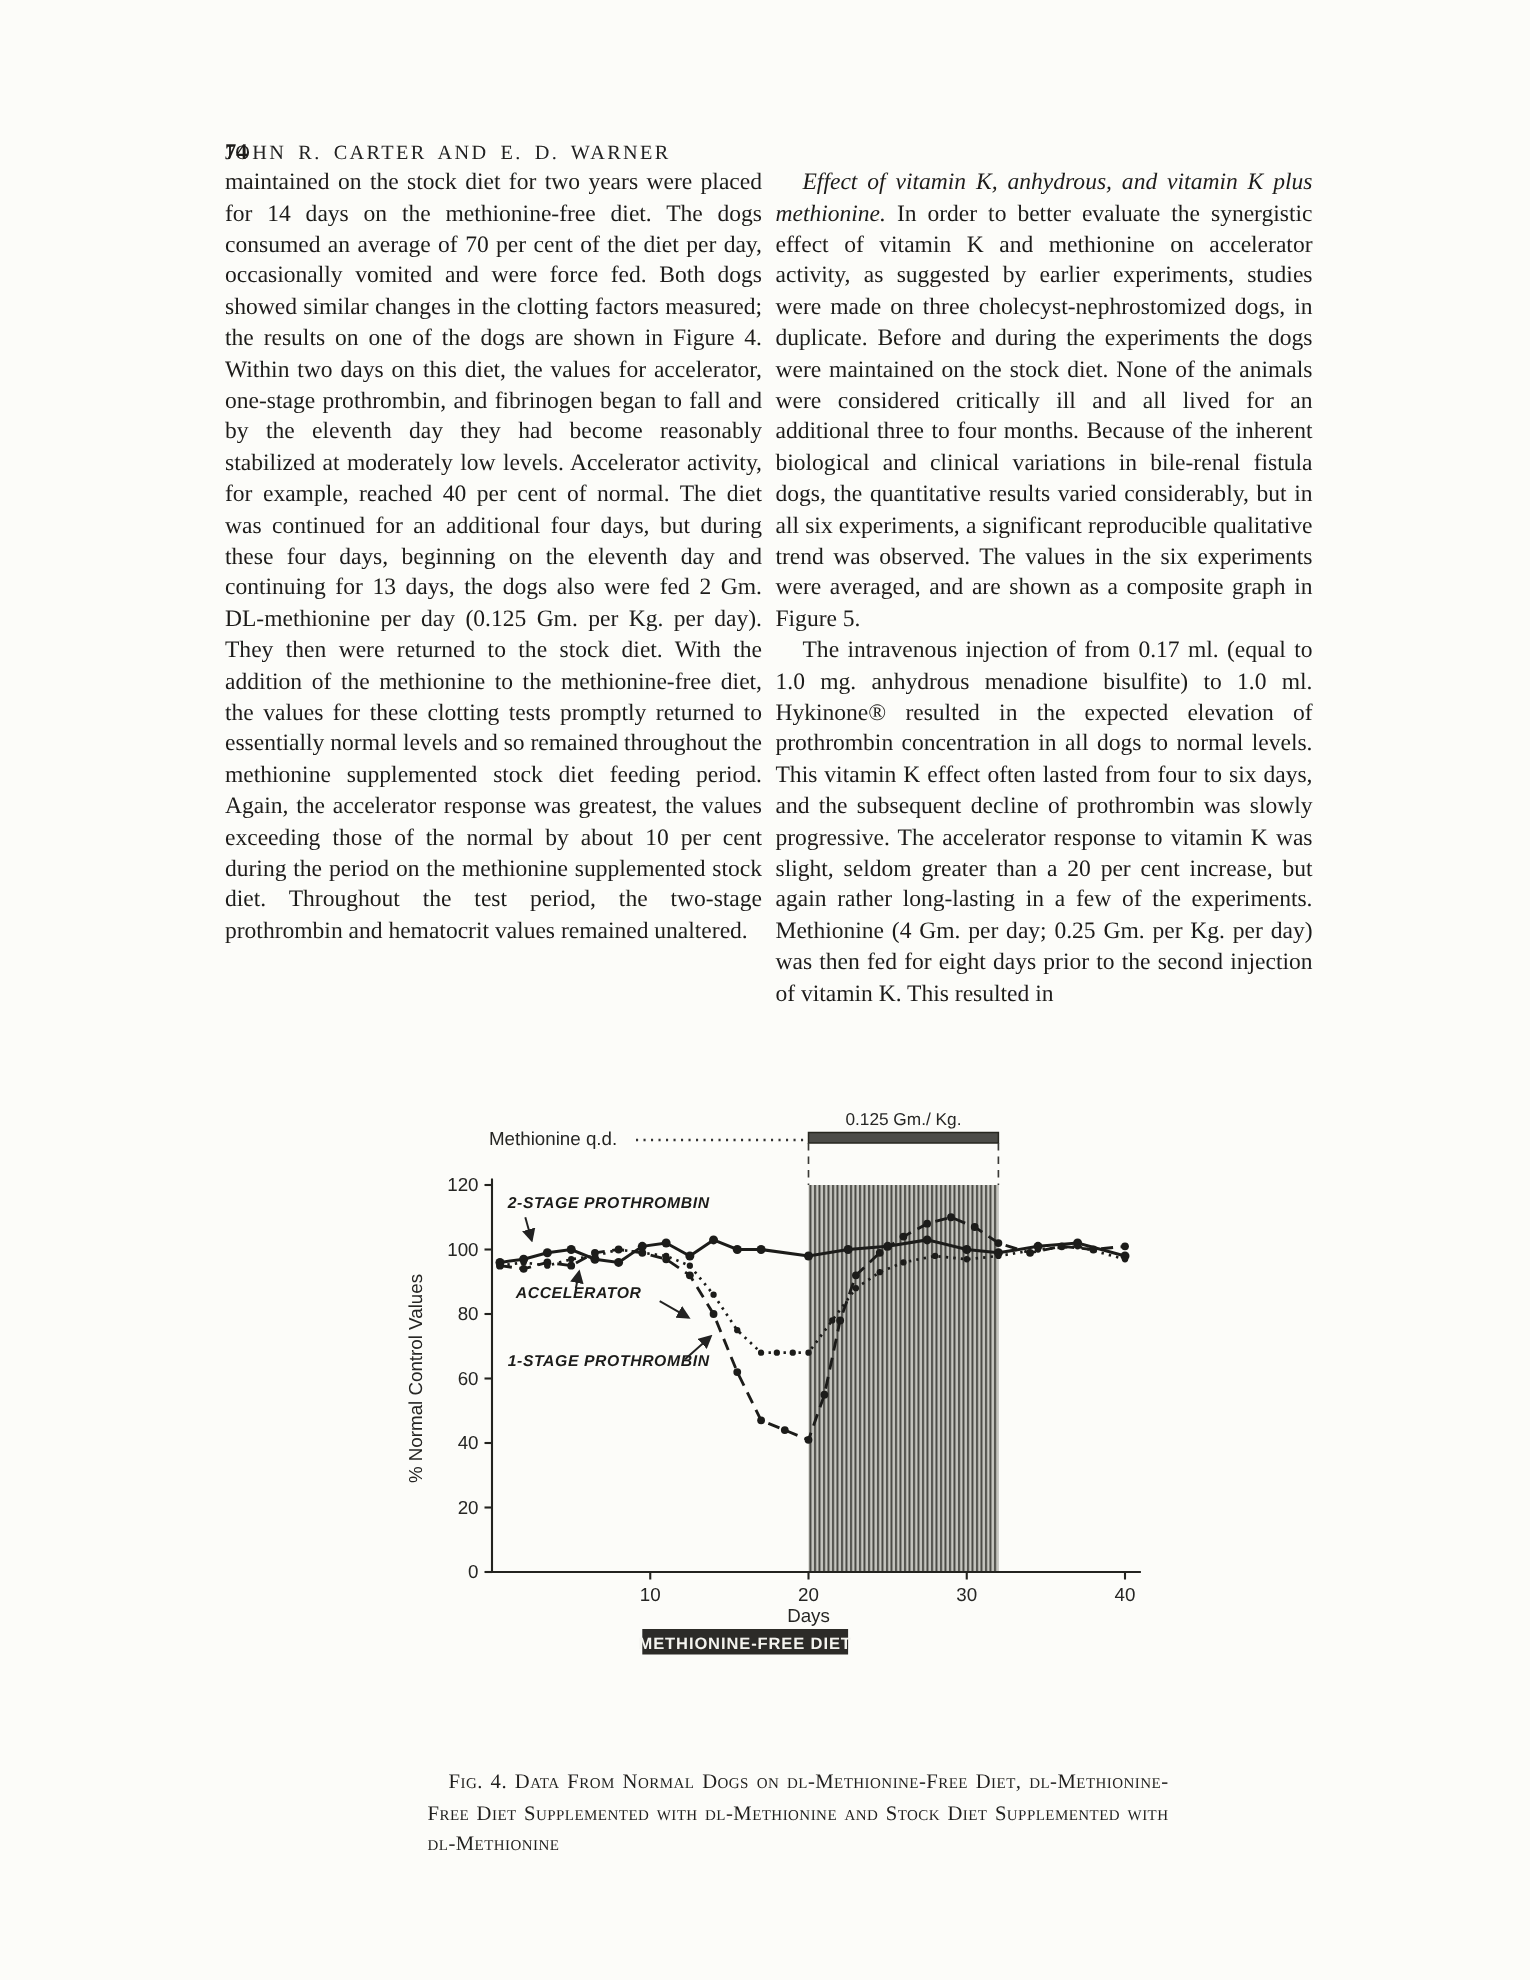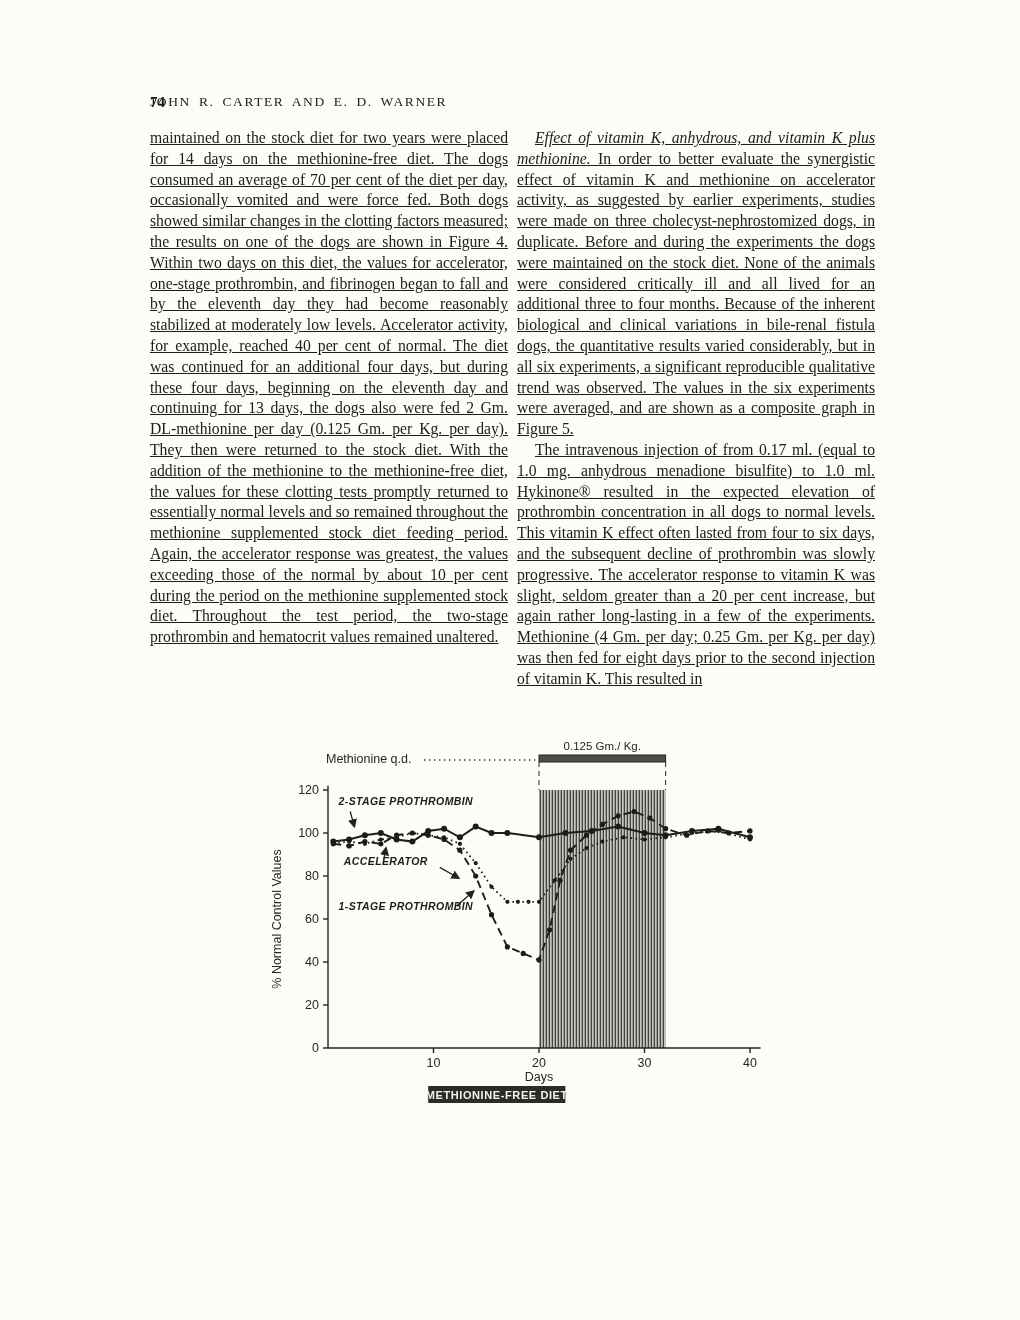--- a/index.html
+++ b/index.html
@@ -8,22 +8,22 @@
     background:#fcfcf9;color:#1d1c1a;overflow:hidden;
     font-family:"Liberation Serif", serif;
   }
   .head{position:absolute;top:94px;left:150px;width:742px;height:20px;}
   .pagenum{position:absolute;left:0;top:0;font-size:15px;font-weight:bold;}
   .running{
     display:block;font-size:13.5px;letter-spacing:1.6px;
     word-spacing:3px;color:#222;
   }
   .cols{
-    position:absolute;top:128px;left:150px;width:742px;
-    display:flex;gap:9px;text-decoration:underline;
+    position:absolute;top:112px;left:150px;width:742px;
+    display:flex;gap:9px;
   }
   .col{width:358px;font-size:15.7px;line-height:20.8px;text-align:justify;}
   .col p{margin:0;}
   .col p.indent{text-indent:18px;}
   .ital{font-style:italic;}
   .figure{position:absolute;top:736px;left:266px;width:560px;}
   .figure svg{display:block;}
   .caption{
     margin-top:42px;margin-left:19px;width:494px;
     font-size:13.8px;line-height:20.6px;font-variant:small-caps;
@@ -201,15 +201,16 @@
         <g>
           <text x="77.8" y="129.3" class="t-ann">ACCELERATOR</text>
           <line x1="117.9" y1="122.8" x2="120" y2="112.1" stroke="#222" stroke-width="1.3" marker-end="url(#arw)"></line>
           <line x1="173.8" y1="131.4" x2="192.8" y2="142.2" stroke="#222" stroke-width="1.3" marker-end="url(#arw)"></line>
         </g>
         <g>
           <text x="72.5" y="174.4" class="t-ann">1-STAGE PROTHROMBIN</text>
           <line x1="190.7" y1="170.1" x2="207.6" y2="155.1" stroke="#222" stroke-width="1.3" marker-end="url(#arw)"></line>
         </g>
       </svg>
+    <div class="caption">Fig. 4. Data From Normal Dogs on dl-Methionine-Free Diet, dl-Methionine-Free Diet Supplemented with dl-Methionine and Stock Diet Supplemented with dl-Methionine</div>
   </div>
 
 </div>
 
 </body></html>

